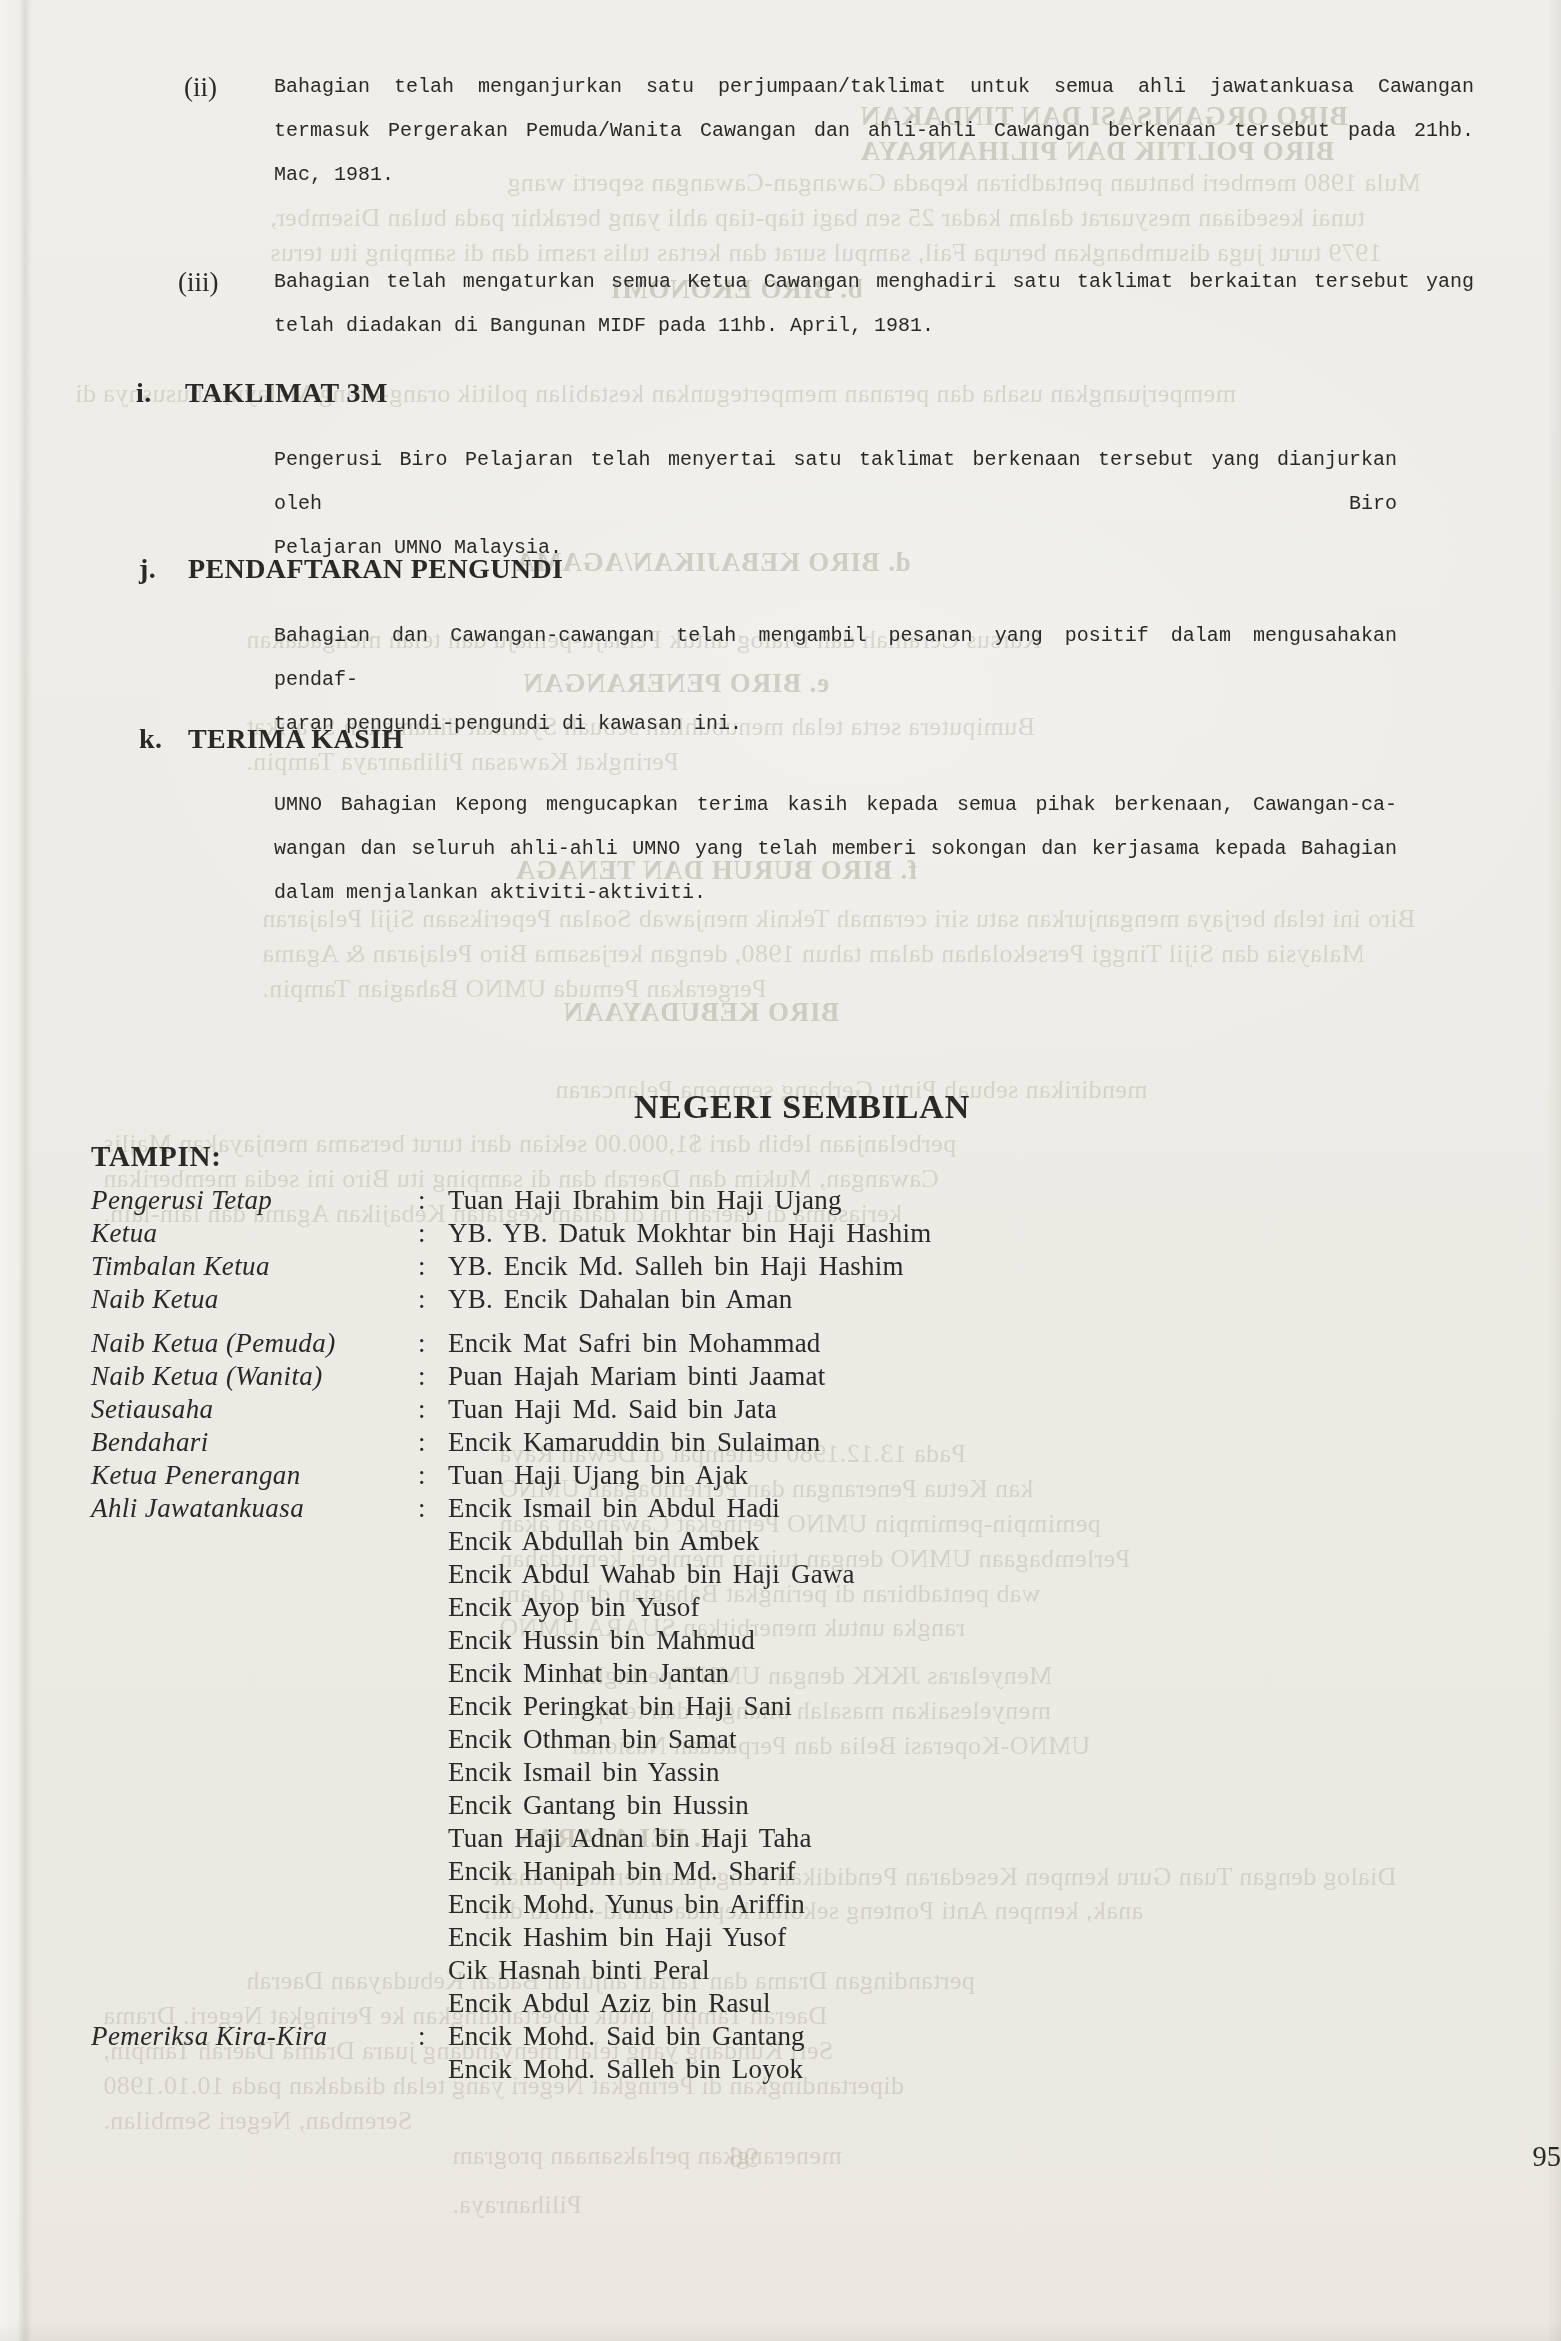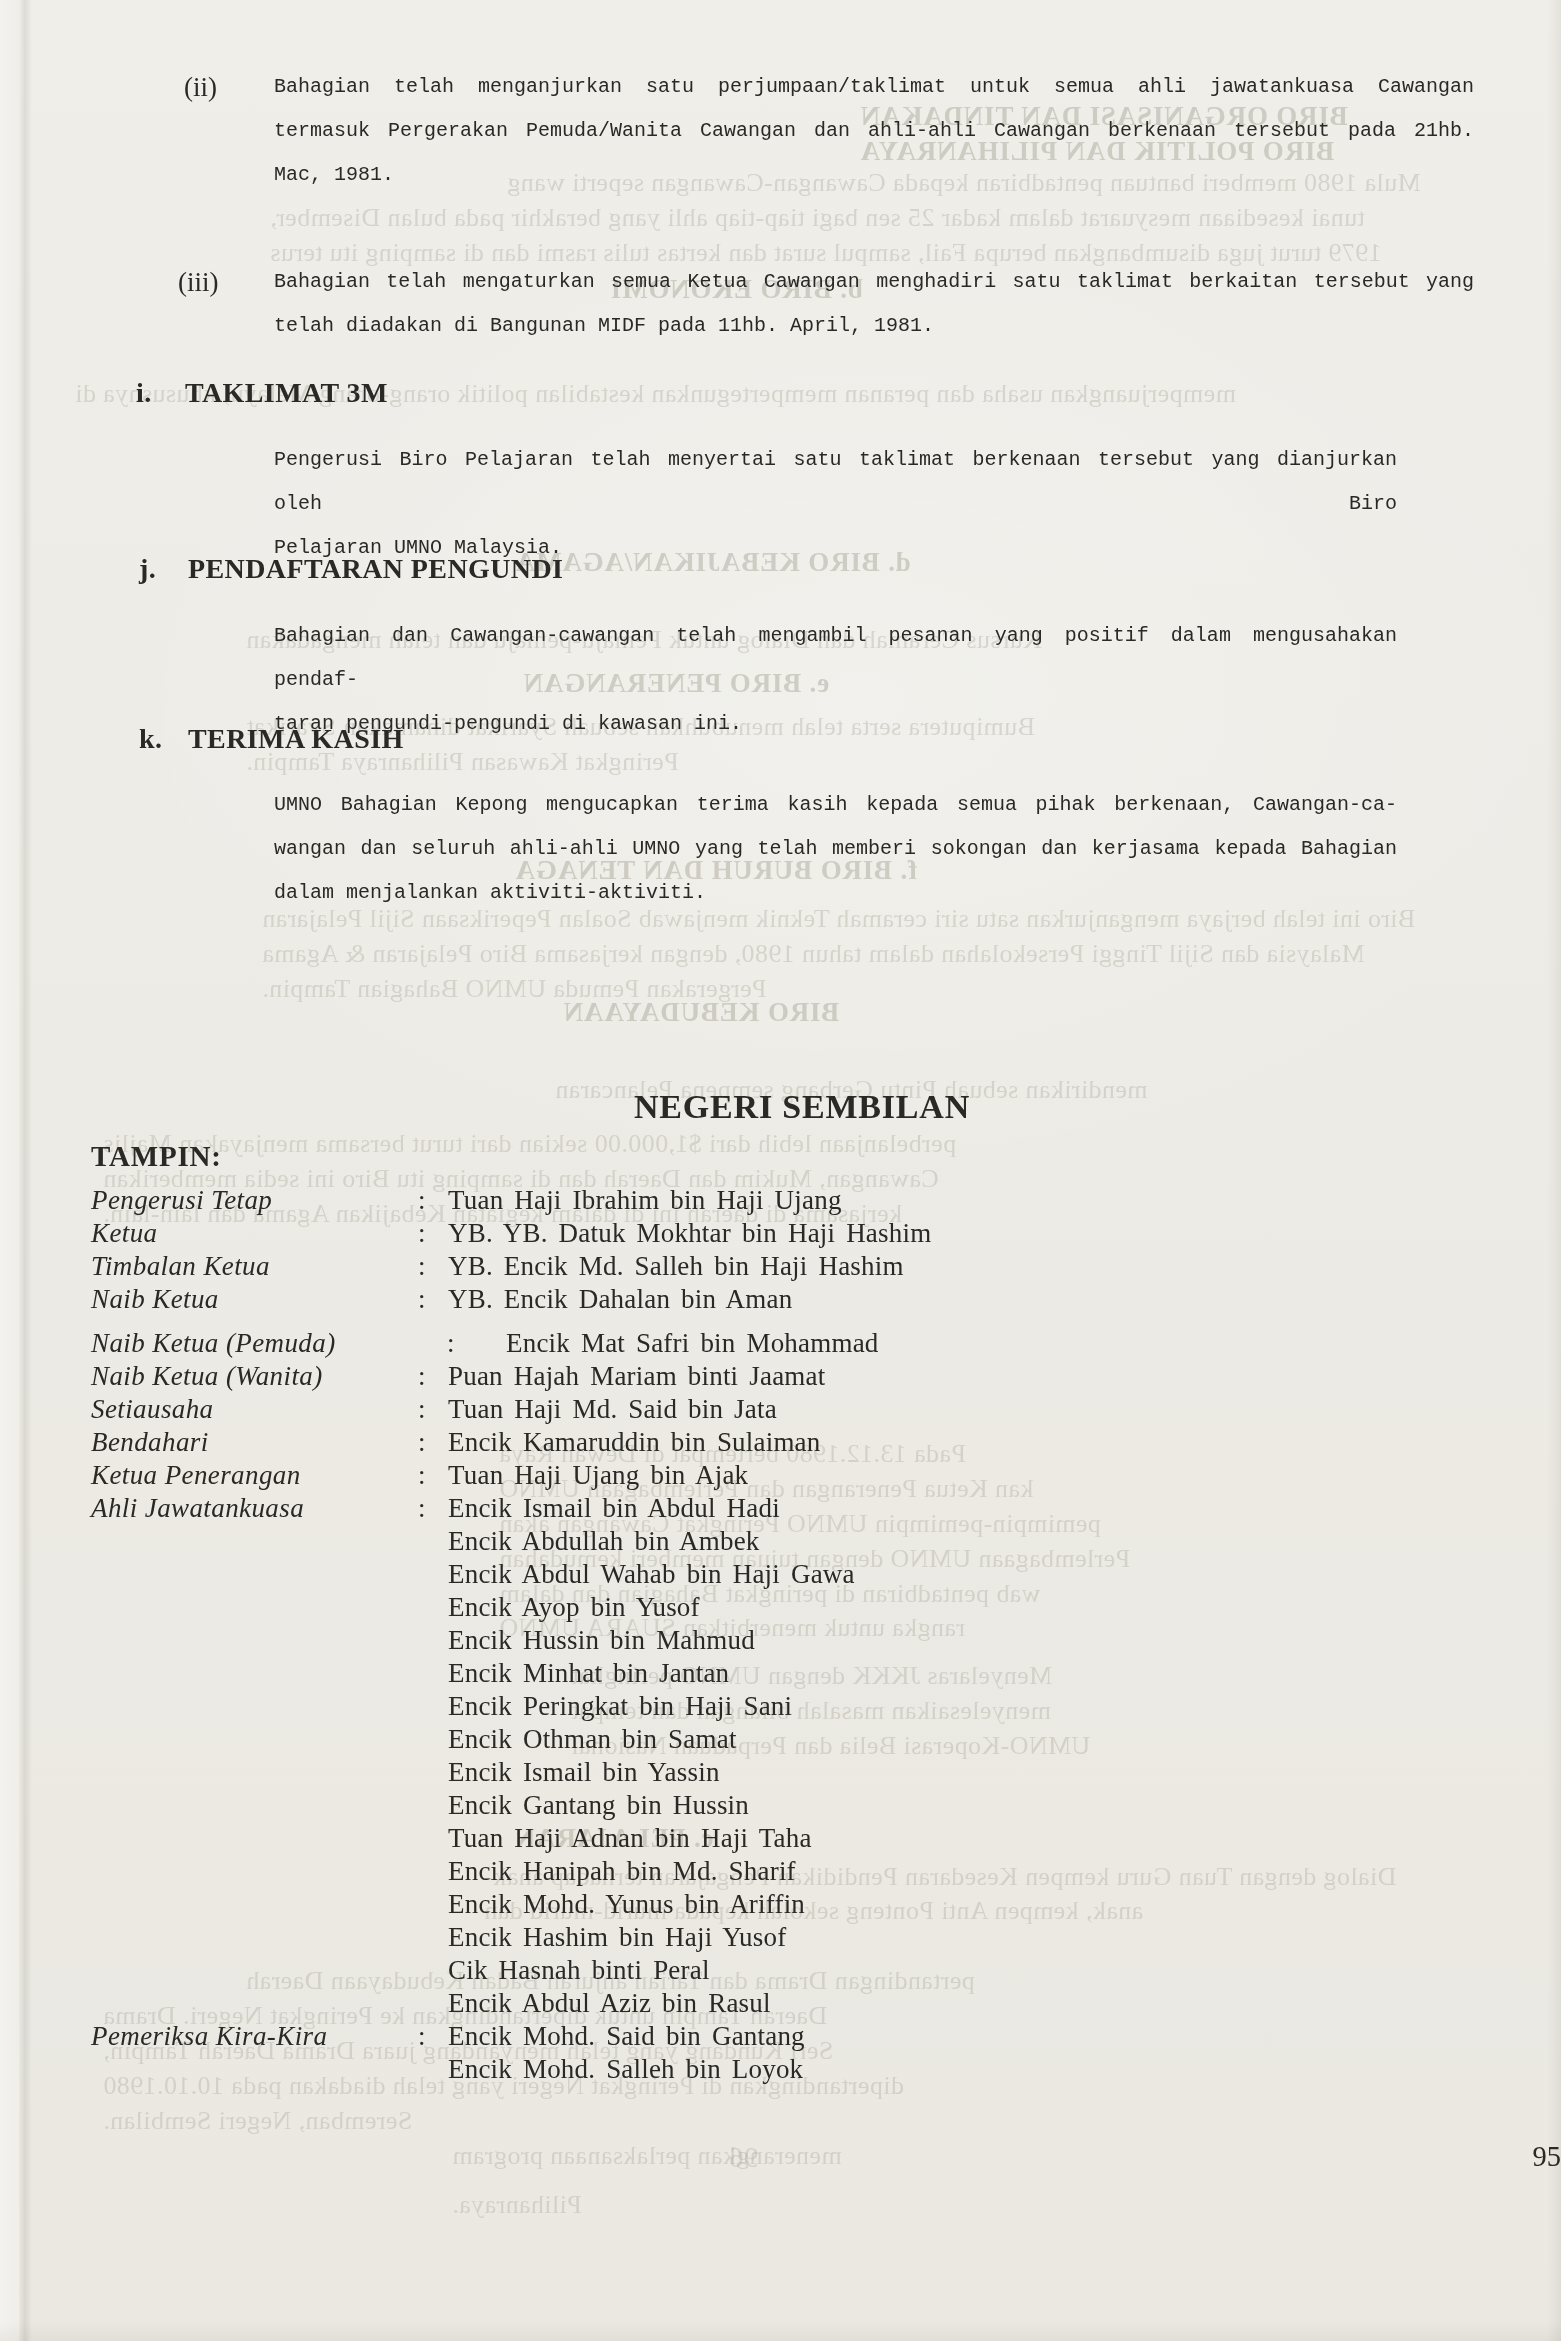--- a/index.html
+++ b/index.html
@@ -29,21 +29,21 @@
   .jline.last{text-align-last:left;}
   .pnum{position:absolute;font-size:27px;line-height:44px;}
   .hd{position:absolute;font-size:28px;font-weight:700;letter-spacing:0.4px;white-space:nowrap;}
   .hd .hl{display:inline-block;width:49px;font-weight:700;}
   .center-hd{position:absolute;left:0;right:0;text-align:center;font-size:34px;font-weight:700;letter-spacing:0.8px;padding-left:43px;}
   .sub-hd{position:absolute;font-size:29px;font-weight:700;letter-spacing:0.8px;}
 
   
   #officials{position:absolute;left:91px;top:1184px;width:1189px;font-size:27px;}
   .orow{display:flex;height:33px;line-height:33px;white-space:nowrap;}
-  .orow:nth-child(5){margin-top:11px;gap:29px;}
+  .orow:nth-child(5){margin-top:11px;}
   .olabel{width:327px;font-style:italic;letter-spacing:0.4px;flex:0 0 auto;}
   .ocolon{width:30px;flex:0 0 auto;}
   .oname{word-spacing:4px;letter-spacing:0.2px;}
 
   .pageno{position:absolute;left:0;right:0;text-align:right;font-size:28.5px;}
 </style>
 </head>
 <body>
 
 <div id="page">

